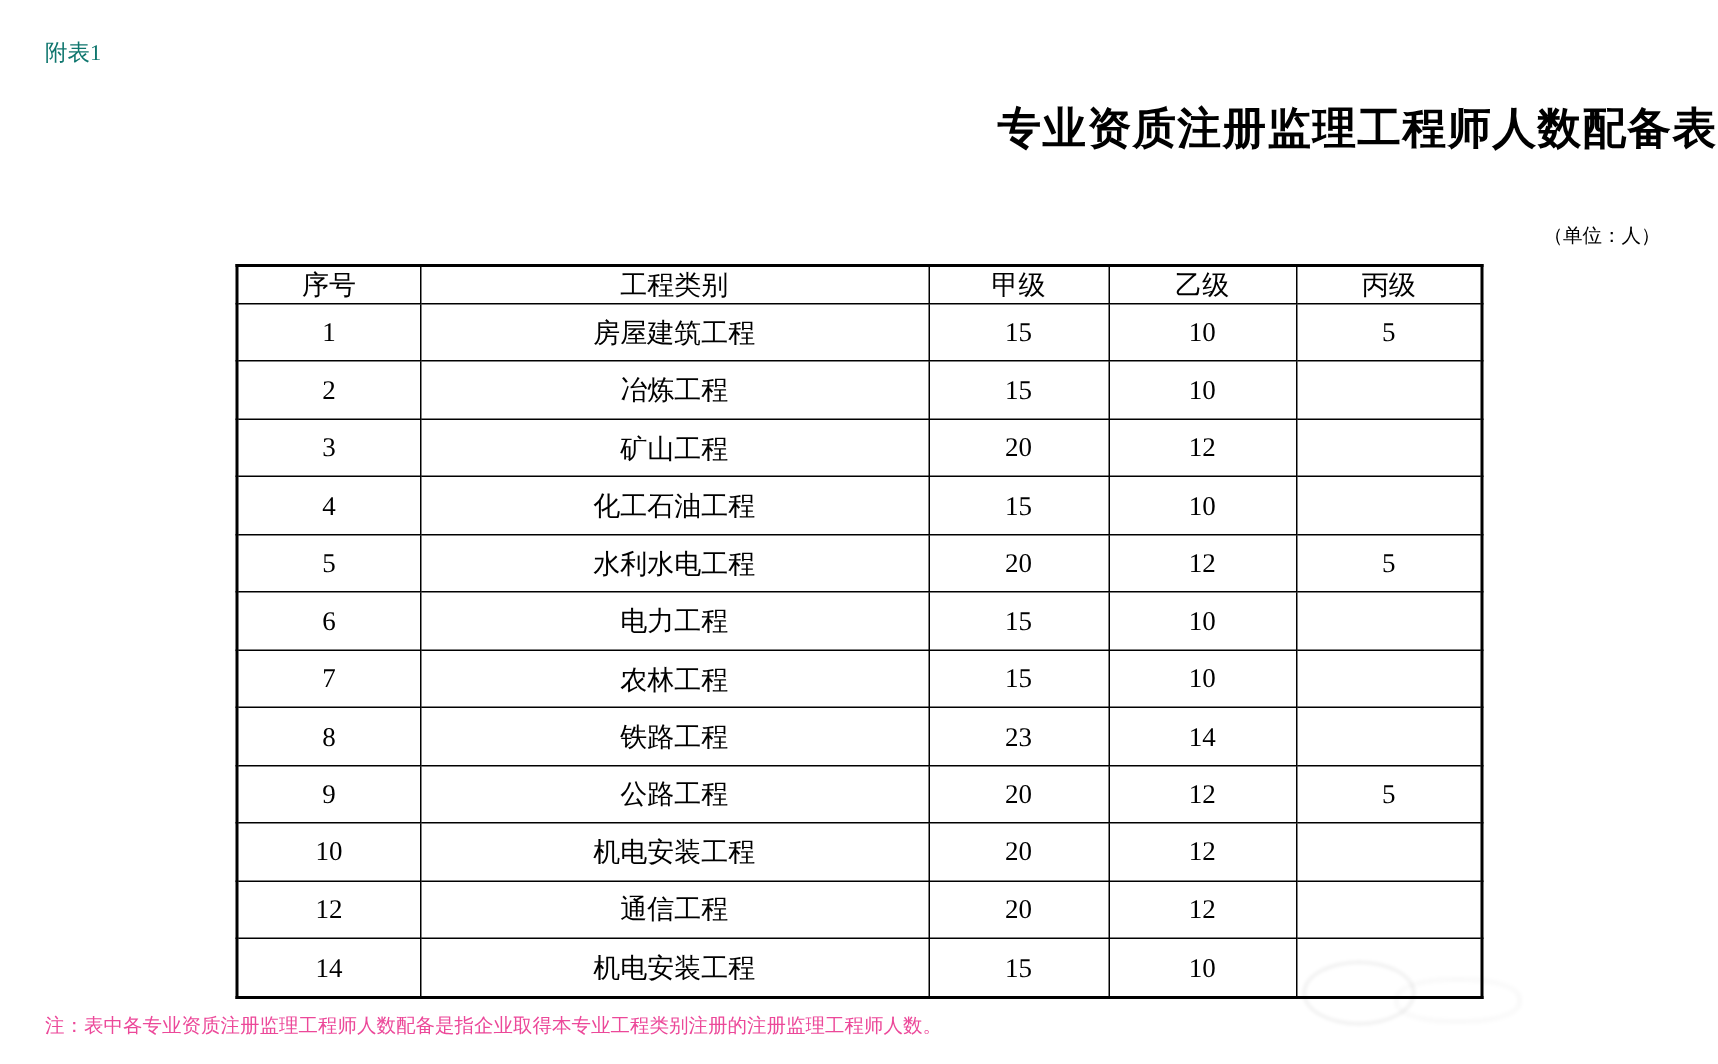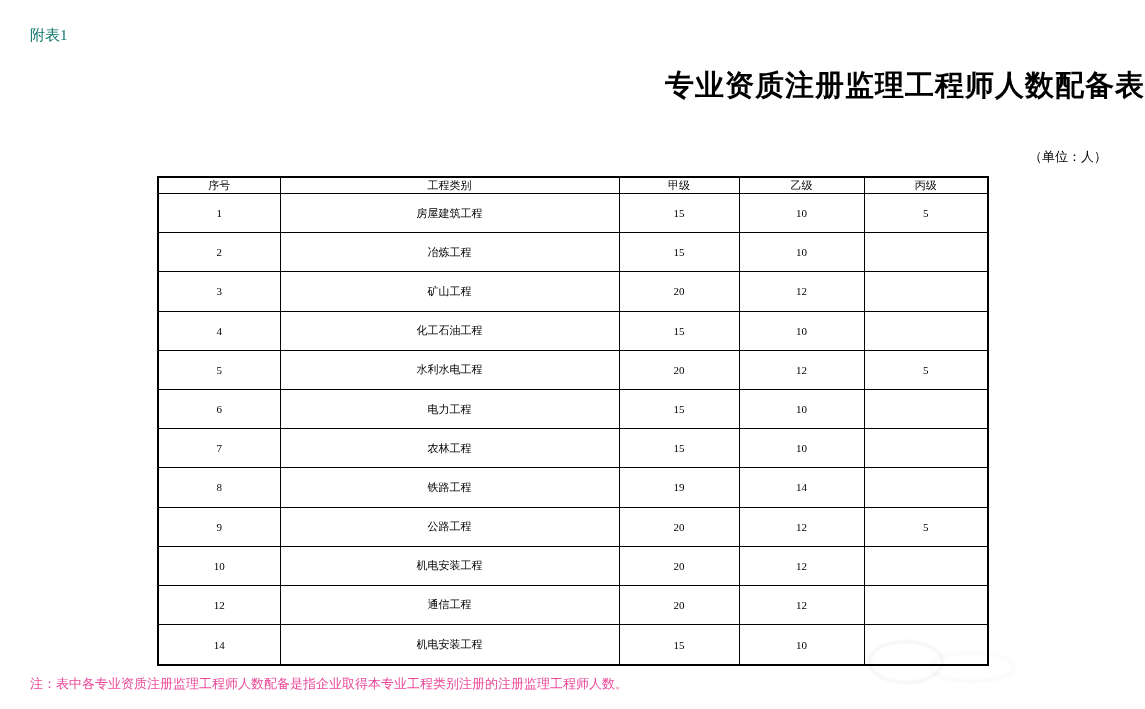--- a/index.html
+++ b/index.html
@@ -43,21 +43,21 @@
   }
   table.main-table {
     position: absolute;
     left: 157px;
     top: 176px;
     width: 830px;
     height: 490px;
     border-collapse: collapse;
     table-layout: fixed;
     border: 2px solid #000000;
-    font-size: 11px;
+    font-size: 18px;
   }
   table.main-table th,
   table.main-table td {
     border: 1px solid #000000;
     text-align: center;
     vertical-align: middle;
     padding: 0;
     font-weight: normal;
     color: #000000;
     overflow: hidden;
@@ -174,21 +174,21 @@
         <tr>
           <td>7</td>
           <td>农林工程</td>
           <td>15</td>
           <td>10</td>
           <td></td>
         </tr>
         <tr>
           <td>8</td>
           <td>铁路工程</td>
-          <td>19</td>
+          <td>23</td>
           <td>14</td>
           <td></td>
         </tr>
         <tr>
           <td>9</td>
           <td>公路工程</td>
           <td>20</td>
           <td>12</td>
           <td>5</td>
         </tr>

